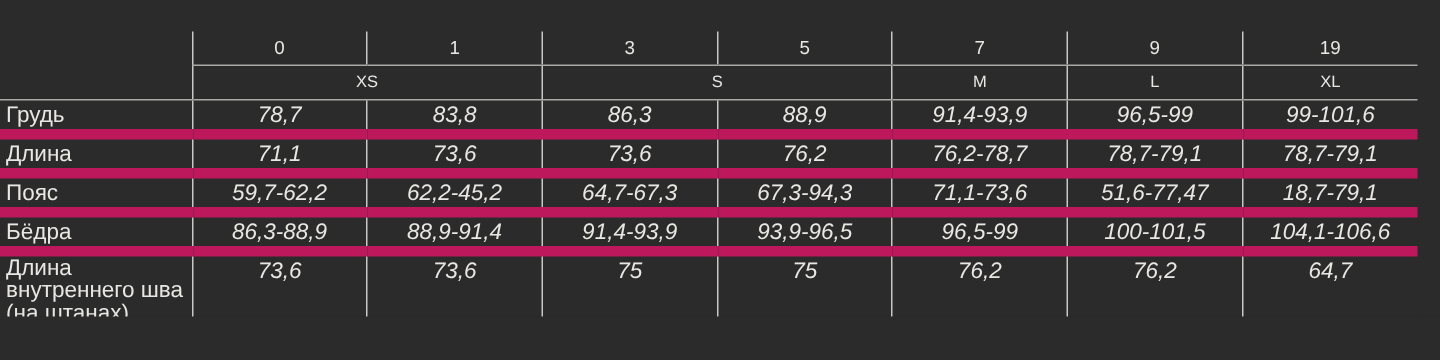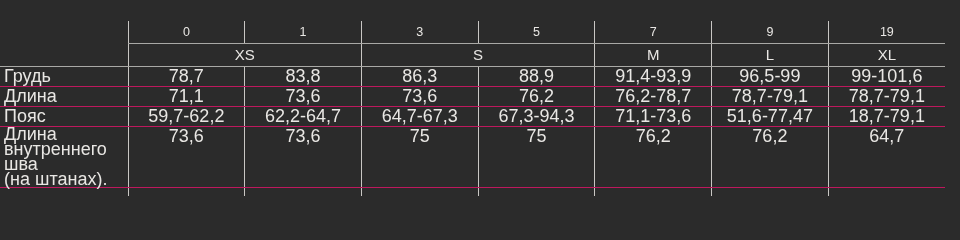--- a/index.html
+++ b/index.html
@@ -59,44 +59,45 @@
   }
   tr.numbers-row td.numcell {
     border-left: 1px solid #c9c7c4;
   }
 
   
   tr.sizes-row td {
     height: 22px;
     line-height: 22px;
     text-align: center;
-    font-size: 15px;
+    font-size: 11px;
     border-bottom: 1px solid #a9a9a6;
   }
   tr.sizes-row td.corner {
     border-bottom: 1px solid #a9a9a6;
   }
   tr.sizes-row td.sizecell {
     border-left: 1px solid #c9c7c4;
   }
 
   
   tr.data-row td {
     height: 19px;
     line-height: 19px;
-    font-size: 18px;
-    border-bottom: 1px solid #be185d;
+    font-size: 15px;
+    border-bottom: 7px solid #be185d;
   }
   tr.data-row td.rowlabel {
     text-align: left;
     padding-left: 4px;
   }
   tr.data-row td.valuecell {
     text-align: center;
     border-left: 1px solid #c9c7c4;
+    font-style: italic;
   }
 
   
   tr.data-row.tall td {
     height: 55px;
     vertical-align: top;
   }
   tr.data-row.tall td.rowlabel {
     line-height: 15px;
     padding-top: 0;
@@ -170,28 +171,38 @@
         <td class="valuecell">73,6</td>
         <td class="valuecell">76,2</td>
         <td class="valuecell">76,2-78,7</td>
         <td class="valuecell">78,7-79,1</td>
         <td class="valuecell">78,7-79,1</td>
       </tr>
 
       <tr class="data-row">
         <td class="rowlabel">Пояс</td>
         <td class="valuecell">59,7-62,2</td>
-        <td class="valuecell">62,2-64,7</td>
+        <td class="valuecell">62,2-45,2</td>
         <td class="valuecell">64,7-67,3</td>
         <td class="valuecell">67,3-94,3</td>
         <td class="valuecell">71,1-73,6</td>
         <td class="valuecell">51,6-77,47</td>
         <td class="valuecell">18,7-79,1</td>
       </tr>
 
+      <tr class="data-row">
+        <td class="rowlabel">Бёдра</td>
+        <td class="valuecell">86,3-88,9</td>
+        <td class="valuecell">88,9-91,4</td>
+        <td class="valuecell">91,4-93,9</td>
+        <td class="valuecell">93,9-96,5</td>
+        <td class="valuecell">96,5-99</td>
+        <td class="valuecell">100-101,5</td>
+        <td class="valuecell">104,1-106,6</td>
+      </tr>
 
       <tr class="data-row tall">
         <td class="rowlabel">
           <div>Длина</div>
           <div>внутреннего шва</div>
           <div>(на штанах).</div>
         </td>
         <td class="valuecell">73,6</td>
         <td class="valuecell">73,6</td>
         <td class="valuecell">75</td>

